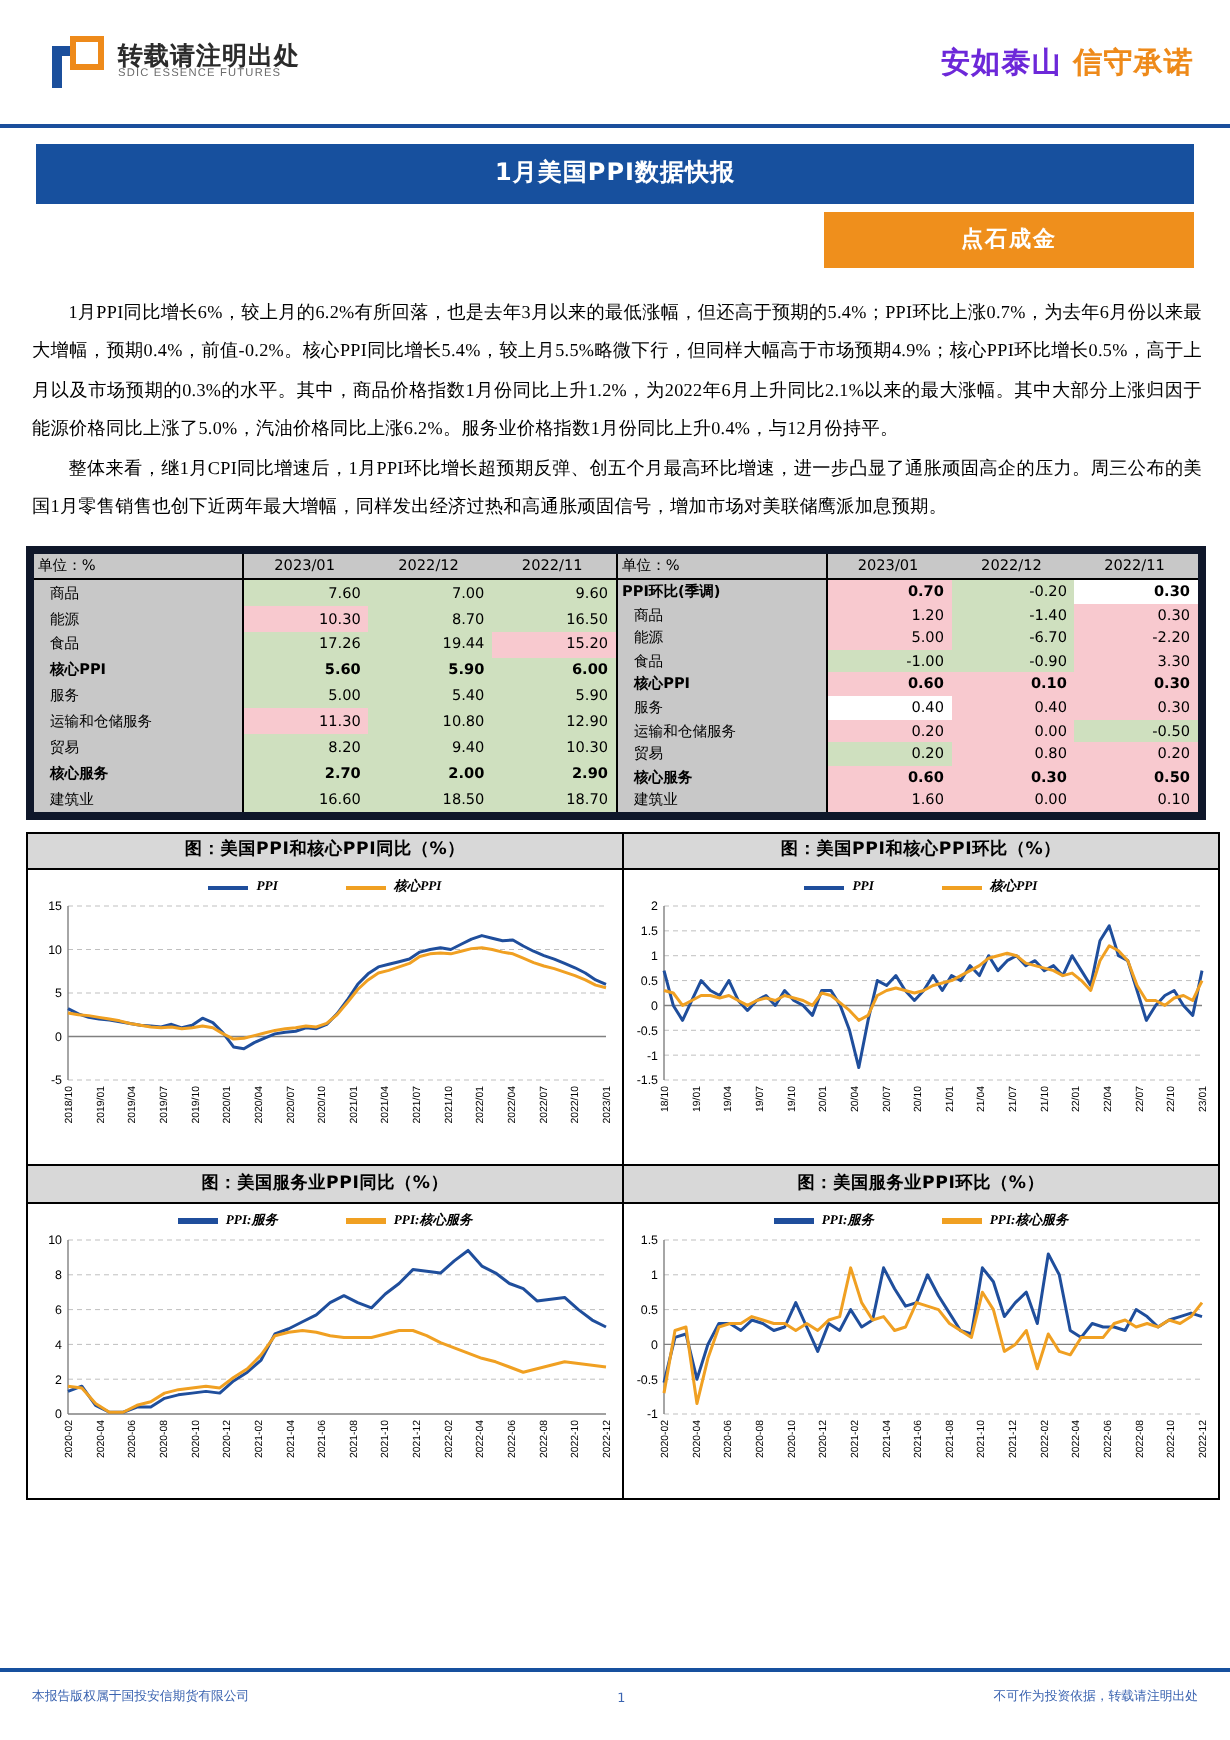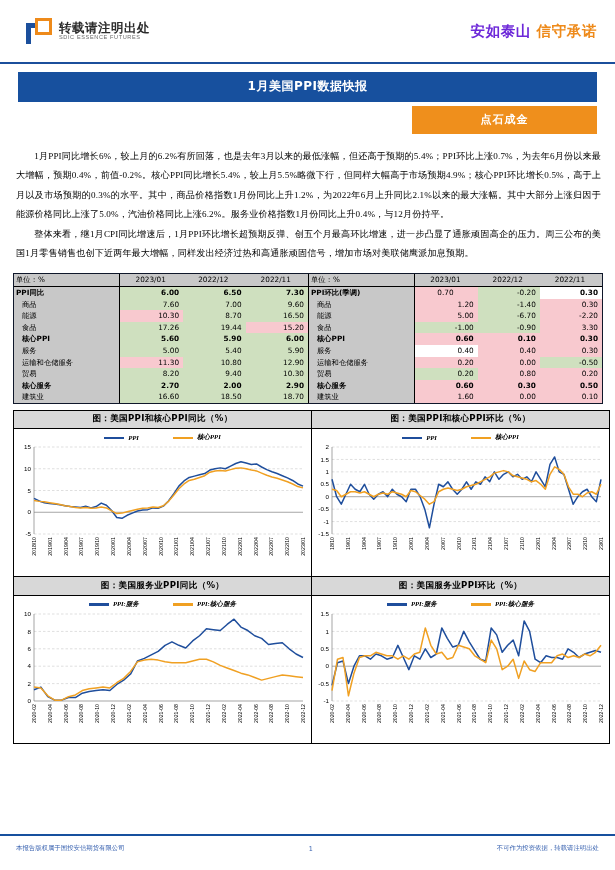--- a/index.html
+++ b/index.html
@@ -83,21 +83,21 @@
     text-align:justify;
     text-indent:2em;
     letter-spacing:.15px;
     color:#000;
   }
   .article p{margin:0;font-family:Liberation Serif, serif;}
 
   
   .tables{
     display:flex;gap:0px;margin:10px 12px 0 13px;
-    border:1px solid #0f172a;
+    border:4px solid #0f172a;
     background:#fef9c3;
   }
   .tbl{
     flex:1 1 50%;
     border-collapse:collapse;
     font-family:"DejaVu Sans","Liberation Sans",sans-serif;
     font-size:7.3px;
     table-layout:fixed;
   }
   .tbl + .tbl{border-left:1px solid #000;}
@@ -216,26 +216,20 @@
     <thead>
         <tr>
           <td class="lbl">单位：%</td>
           <td class="num">2023/01</td>
           <td class="num">2022/12</td>
           <td class="num">2022/11</td>
         </tr>
       </thead>
     <tbody>
         <tr>
-          <td class="lbl bold">PPI同比</td>
-          <td class="num g" style="font-weight: bold;">6.00</td>
-          <td class="num g" style="font-weight: bold;">6.50</td>
-          <td class="num g" style="font-weight: bold;">7.30</td>
-        </tr>
-        <tr>
           <td class="lbl indent">商品</td>
           <td class="num g">7.60</td>
           <td class="num g">7.00</td>
           <td class="num g">9.60</td>
         </tr>
         <tr>
           <td class="lbl indent">能源</td>
           <td class="num r">10.30</td>
           <td class="num g">8.70</td>
           <td class="num g">16.50</td>
@@ -289,21 +283,21 @@
         <tr>
           <td class="lbl">单位：%</td>
           <td class="num">2023/01</td>
           <td class="num">2022/12</td>
           <td class="num">2022/11</td>
         </tr>
       </thead>
     <tbody>
         <tr>
           <td class="lbl bold">PPI环比(季调)</td>
-          <td class="num r" style="font-weight: normal; text-align: center;">0.70</td>
+          <td class="num r" style="font-weight: bold;">0.70</td>
           <td class="num g" style="font-weight: normal;">-0.20</td>
           <td class="num w" style="font-weight: bold;">0.30</td>
         </tr>
         <tr>
           <td class="lbl indent">商品</td>
           <td class="num r">1.20</td>
           <td class="num g">-1.40</td>
           <td class="num r">0.30</td>
         </tr>
         <tr>

